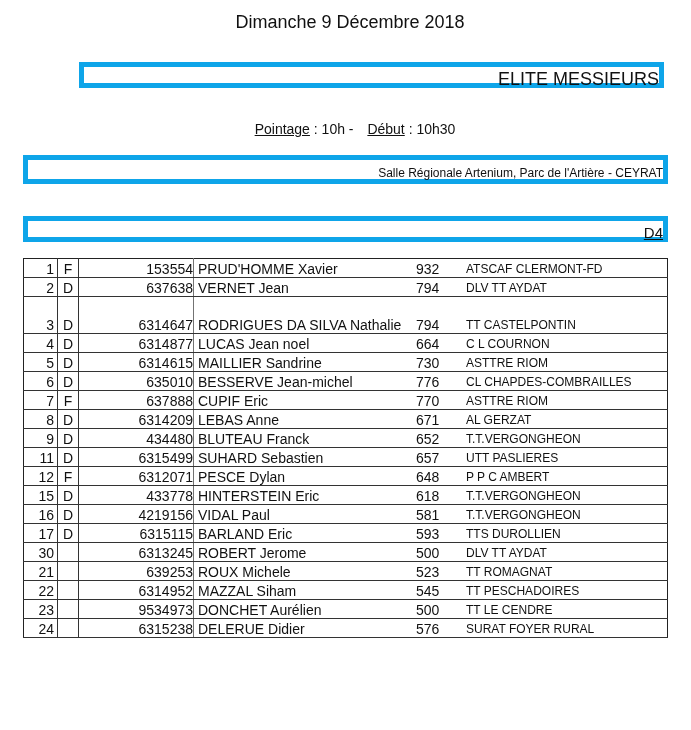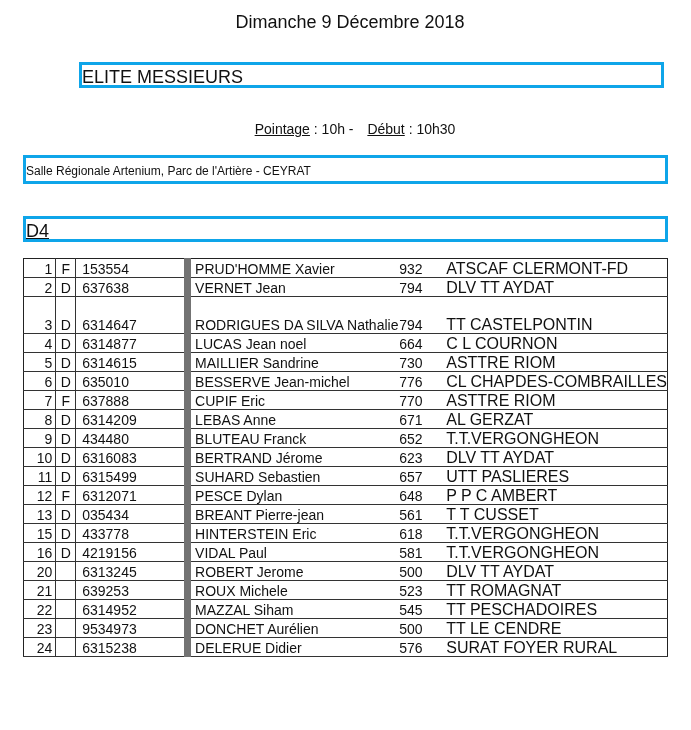--- a/index.html
+++ b/index.html
@@ -1,31 +1,31 @@
 <!DOCTYPE html>
 <html><head>
 <meta charset="utf-8">
 <style>
   html, body { margin:0; padding:0; background:#ffffff; }
   body { width:691px; height:730px; position:relative; overflow:hidden; font-family:"Liberation Sans", sans-serif; color:#111; }
   .title { position:absolute; left:0; top:12px; width:700px; text-align:center; font-size:18px; }
-  .box { position:absolute; border:3px solid #0ea5e9; box-sizing:border-box; text-align:left; }
+  .box { position:absolute; border:5px solid #0ea5e9; box-sizing:border-box; text-align:right; }
   .elite { left:79px; top:62px; width:585px; height:26px; font-size:18px; line-height:24px; }
   .schedule { position:absolute; left:0; top:121px; width:700px; text-align:center; font-size:14px; }
   .schedule u { text-decoration:underline;margin-left:10px; }
   .venue { left:23px; top:155px; width:645px; height:29px; font-size:12px; line-height:27px; }
-  .division { left:23px; top:216px; width:645px; height:26px; font-size:18px; line-height:24px;text-decoration:underline; }
+  .division { left:23px; top:216px; width:645px; height:26px; font-size:15px; line-height:24px;text-decoration:underline; }
   table.players { position:absolute; left:23px; top:258px; width:645px; border-collapse:collapse; border:1px solid #222; font-size:14px; }
   table.players td { padding:0; height:18px; line-height:16px; border-bottom:1px solid #333; vertical-align:bottom; white-space:nowrap; }
   td.idx { width:30px; text-align:right; padding-right:3px !important; border-right:1px solid #333; }
   td.cat { width:20px; text-align:center; border-right:1px solid #333; }
-  td.lic { width:108px; padding-left:6px !important; border-right:7px solid #737373; }
+  td.lic { width:108px; padding-left:6px !important; border-right:1px solid #737373;text-align:right; }
   td.name { width:218px; padding-left:4px !important; white-space:normal !important; line-height:18px;margin-top:8px; }
   td.pts { width:50px; }
-  td.club { font-size:16px; padding-left:0; }
+  td.club { font-size:12px; padding-left:0; }
   tr.tall td { height:36px; }
 </style>
 </head>
 <body>
 
 <div class="title">Dimanche 9 Décembre 2018</div>
 
 <div class="box elite">ELITE MESSIEURS</div>
 
 <div class="schedule"><u>Pointage</u><span> : 10h - </span><u>Début</u><span> : 10h30</span></div>
@@ -102,69 +102,61 @@
       </tr>
       <tr>
         <td class="idx">9</td>
         <td class="cat">D</td>
         <td class="lic">434480</td>
         <td class="name">BLUTEAU Franck</td>
         <td class="pts">652</td>
         <td class="club">T.T.VERGONGHEON</td>
       </tr>
       <tr>
-        <td class="idx">10</td>
-        <td class="cat">D</td>
-        <td class="lic">6316083</td>
-        <td class="name">BERTRAND Jérome</td>
-        <td class="pts">623</td>
-        <td class="club">DLV TT AYDAT</td>
-      </tr>
-      <tr>
         <td class="idx">11</td>
         <td class="cat">D</td>
         <td class="lic">6315499</td>
         <td class="name">SUHARD Sebastien</td>
         <td class="pts">657</td>
         <td class="club">UTT PASLIERES</td>
       </tr>
       <tr>
         <td class="idx">12</td>
         <td class="cat">F</td>
         <td class="lic">6312071</td>
         <td class="name">PESCE Dylan</td>
         <td class="pts">648</td>
         <td class="club">P P C AMBERT</td>
-      </tr>
-      <tr>
-        <td class="idx">13</td>
-        <td class="cat">D</td>
-        <td class="lic">035434</td>
-        <td class="name">BREANT Pierre-jean</td>
-        <td class="pts">561</td>
-        <td class="club">T T CUSSET</td>
       </tr>
       <tr>
         <td class="idx">15</td>
         <td class="cat">D</td>
         <td class="lic">433778</td>
         <td class="name">HINTERSTEIN Eric</td>
         <td class="pts">618</td>
         <td class="club">T.T.VERGONGHEON</td>
       </tr>
       <tr>
         <td class="idx">16</td>
         <td class="cat">D</td>
         <td class="lic">4219156</td>
         <td class="name">VIDAL Paul</td>
         <td class="pts">581</td>
         <td class="club">T.T.VERGONGHEON</td>
       </tr>
       <tr>
-        <td class="idx">20</td>
+        <td class="idx">17</td>
+        <td class="cat">D</td>
+        <td class="lic">6315115</td>
+        <td class="name">BARLAND Eric</td>
+        <td class="pts">593</td>
+        <td class="club">TTS DUROLLIEN</td>
+      </tr>
+      <tr>
+        <td class="idx">30</td>
         <td class="cat"></td>
         <td class="lic">6313245</td>
         <td class="name">ROBERT Jerome</td>
         <td class="pts">500</td>
         <td class="club">DLV TT AYDAT</td>
       </tr>
       <tr>
         <td class="idx">21</td>
         <td class="cat"></td>
         <td class="lic">639253</td>

